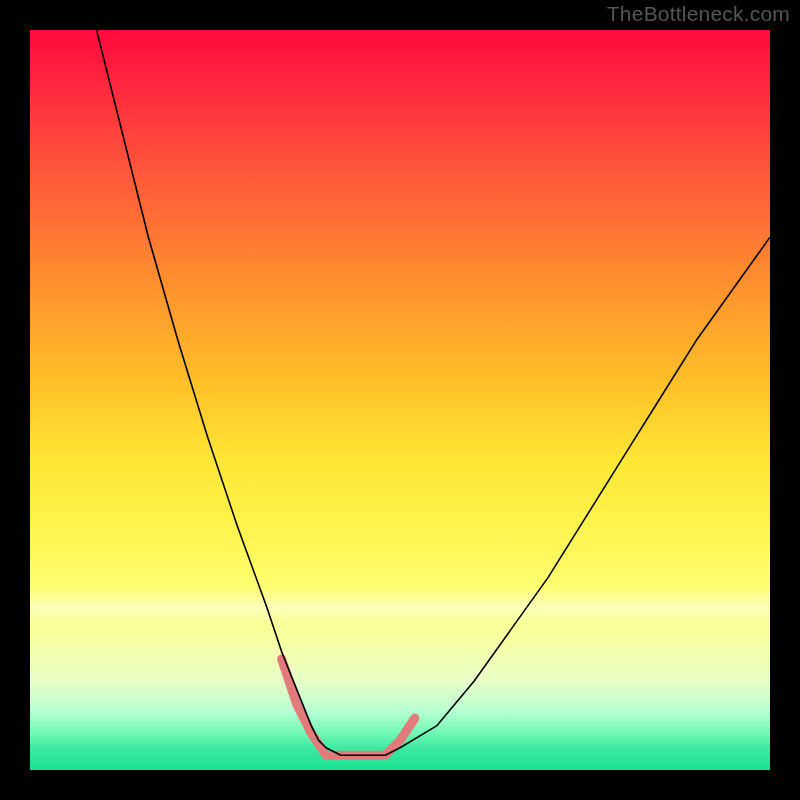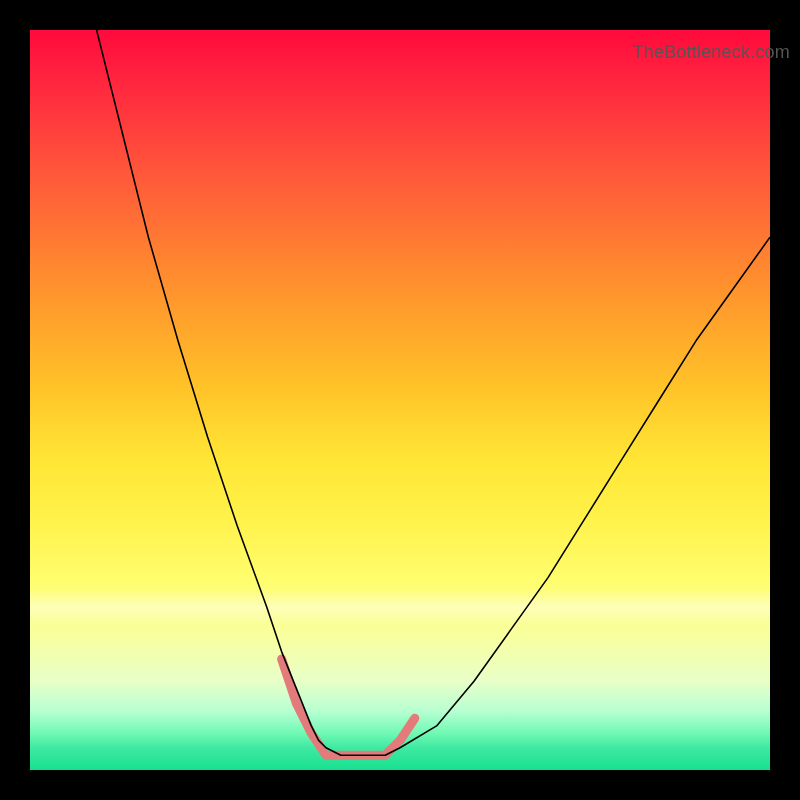--- a/index.html
+++ b/index.html
@@ -14,26 +14,25 @@
   .frame {
     position: relative;
     width: 800px;
     height: 800px;
     background: #000;
   }
   .watermark {
     position: absolute;
     top: 2px;
     right: 10px;
-    font-size: 18px;
+    font-size: 21px;
     font-weight: 500;
     color: #555;
     letter-spacing: 0.2px;
     z-index: 10;
-    margin-top: 40px;
   }
   .plot-area {
     position: absolute;
     left: 30px;
     top: 30px;
     width: 740px;
     height: 740px;
     overflow: hidden;
   }
   .gradient-bg {

